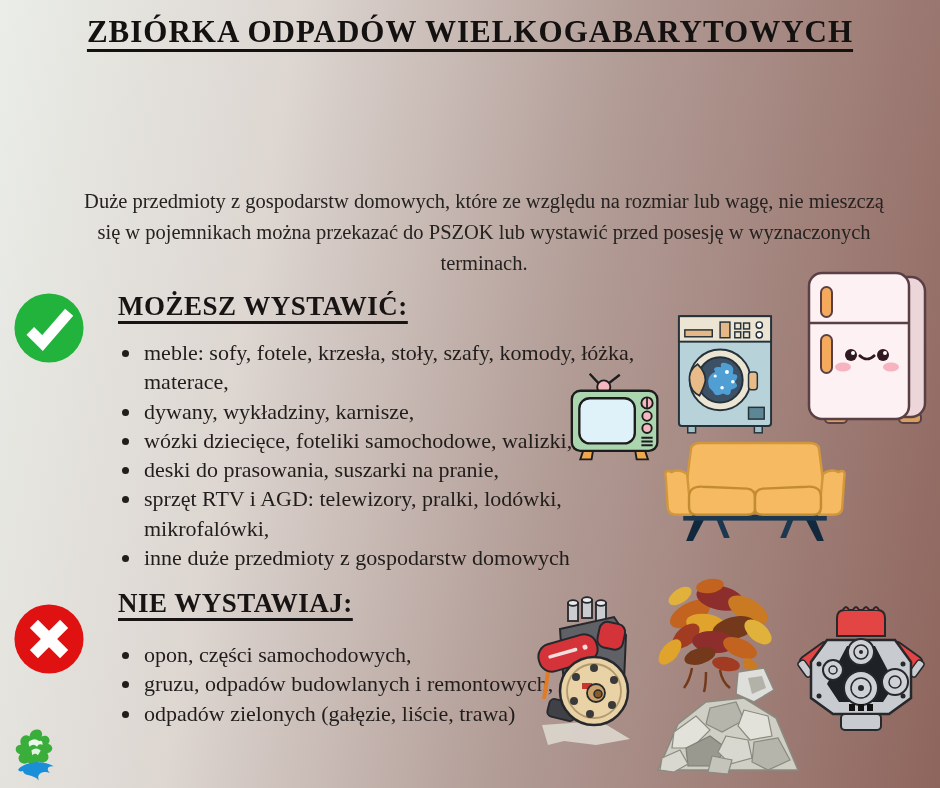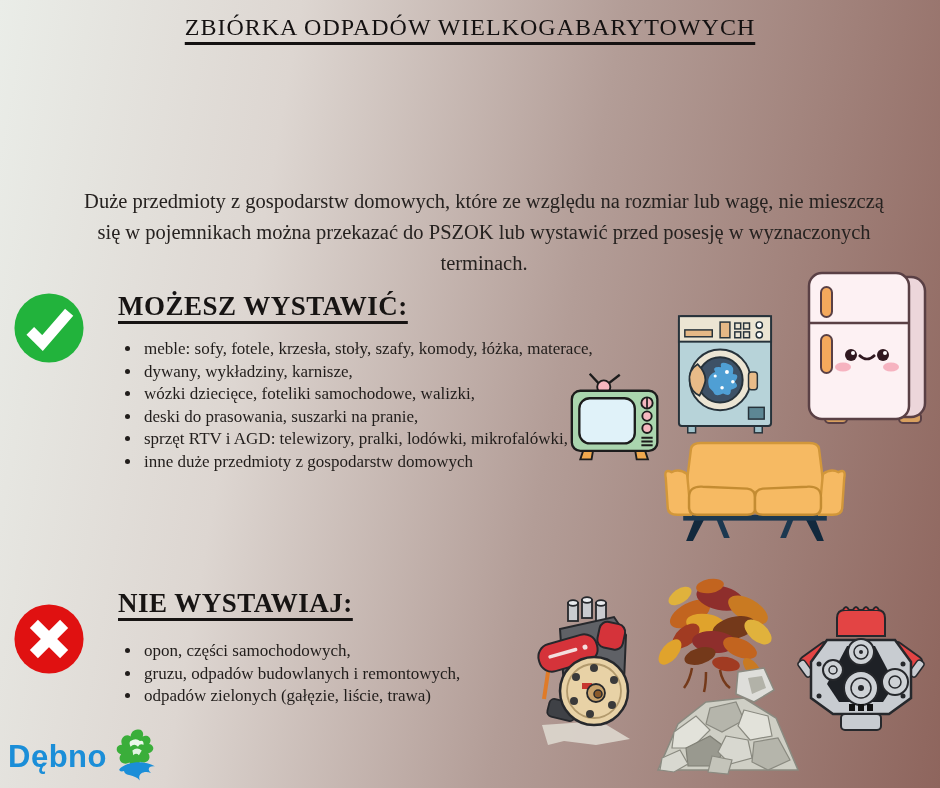--- a/index.html
+++ b/index.html
@@ -4,41 +4,41 @@
 <style>
   html,body{margin:0;padding:0;}
   .poster{
     position:relative; width:940px; height:788px; overflow:hidden;
     background:linear-gradient(100deg,#eaede8 0%,#ddd6d1 28%,#b39d97 58%,#8e655d 100%);
     font-family:"Liberation Serif", serif; color:#1d1a19;
   }
   
   .title{position:absolute; top:10px; left:0; width:100%; text-align:center;}
   .title .line{
-    display:block; font-size:24px; letter-spacing:1px; font-weight:400;
+    display:block; font-size:31px; letter-spacing:1px; font-weight:700;
     line-height:1.45; color:#141111;
     text-decoration:underline; text-decoration-thickness:2.5px; text-underline-offset:7px;
   }
   
   .intro{
     position:absolute; top:172px; left:62px; width:816px; text-align:center;
     font-size:20.5px; line-height:1.5; color:#262220; margin:14px;
   }
   
   .badge{position:absolute; width:72px; height:72px;}
   .badge-allowed{left:13px; top:292px;}
   .badge-forbidden{left:13px; top:603px;}
   .sec-heading{
     position:absolute; font-size:27px; font-weight:bold; letter-spacing:0.5px; color:#171413;
     text-decoration:underline; text-decoration-thickness:2.5px; text-underline-offset:6px; margin:0;
   }
   .heading-allowed{left:118px; top:291px;}
   .heading-forbidden{left:118px; top:588px;}
   ul.list{margin:0; padding:0 0 0 22px;}
-  ul.list li{font-size:17px; line-height:1.33; color:#211d1b; padding-left:2px;font-family:Liberation Serif, serif;}
+  ul.list li{font-size:22px; line-height:1.33; color:#211d1b; padding-left:2px;font-family:Liberation Serif, serif;}
   .list-allowed{position:absolute; left:120px; top:338px; width:505px;}
   .list-forbidden{position:absolute; left:120px; top:640px; width:500px;}
   
   .illus{position:absolute;}
   .il-tv{left:568px; top:371px; width:96px; height:94px;}
   .il-washer{left:676px; top:313px; width:98px; height:123px;}
   .il-fridge{left:803px; top:271px; width:128px; height:162px;}
   .il-sofa{left:658px; top:441px; width:194px; height:102px;}
   .il-engine1{left:534px; top:595px; width:104px; height:152px;}
   .il-leaves{left:640px; top:576px; width:142px; height:122px;}
@@ -278,21 +278,20 @@
       <rect x="70" y="100" width="6" height="7" fill="#111"></rect>
       <rect x="44" y="110" width="40" height="16" rx="4" fill="#c8ccd1" stroke="#26282c" stroke-width="2"></rect>
       <circle cx="22" cy="92" r="2.5" fill="#26282c"></circle>
         <circle cx="106" cy="92" r="2.5" fill="#26282c"></circle>
       <circle cx="22" cy="60" r="2.5" fill="#26282c"></circle>
         <circle cx="106" cy="60" r="2.5" fill="#26282c"></circle>
     </svg>
   </span>
 
   <footer class="logo">
-    <span class="logo-text">Dębno</span>
     <span class="logo-emblem">
       <svg viewBox="0 0 64 62" width="62" height="58">
         <path d="M30 2 C35 0 39 4 37 9 C43 6 48 12 44 17 C50 18 50 26 43 27 C47 33 41 39 34 36 C33 42 24 43 23 37 C16 41 9 34 14 28 C7 27 8 17 15 18 C12 12 18 5 24 9 C25 4 27 3 30 2 Z" fill="#3aae3a"></path>
         <path d="M24 14 Q30 10 34 14 Q38 12 38 18 Q34 16 32 20 Q28 16 24 20 Q22 16 24 14 Z" fill="#ffffff" opacity="0.9"></path>
         <path d="M26 24 Q31 20 36 24 L33 29 Q30 26 27 29 Z" fill="#ffffff" opacity="0.85"></path>
         <path d="M12 44 C20 36 38 34 50 41 C44 40 41 44 46 48 C38 45 31 49 34 56 C28 49 18 52 17 46 C14 47 12 46 12 44 Z" fill="#1b8ed8"></path>
       </svg>
     </span>
   </footer>
 

